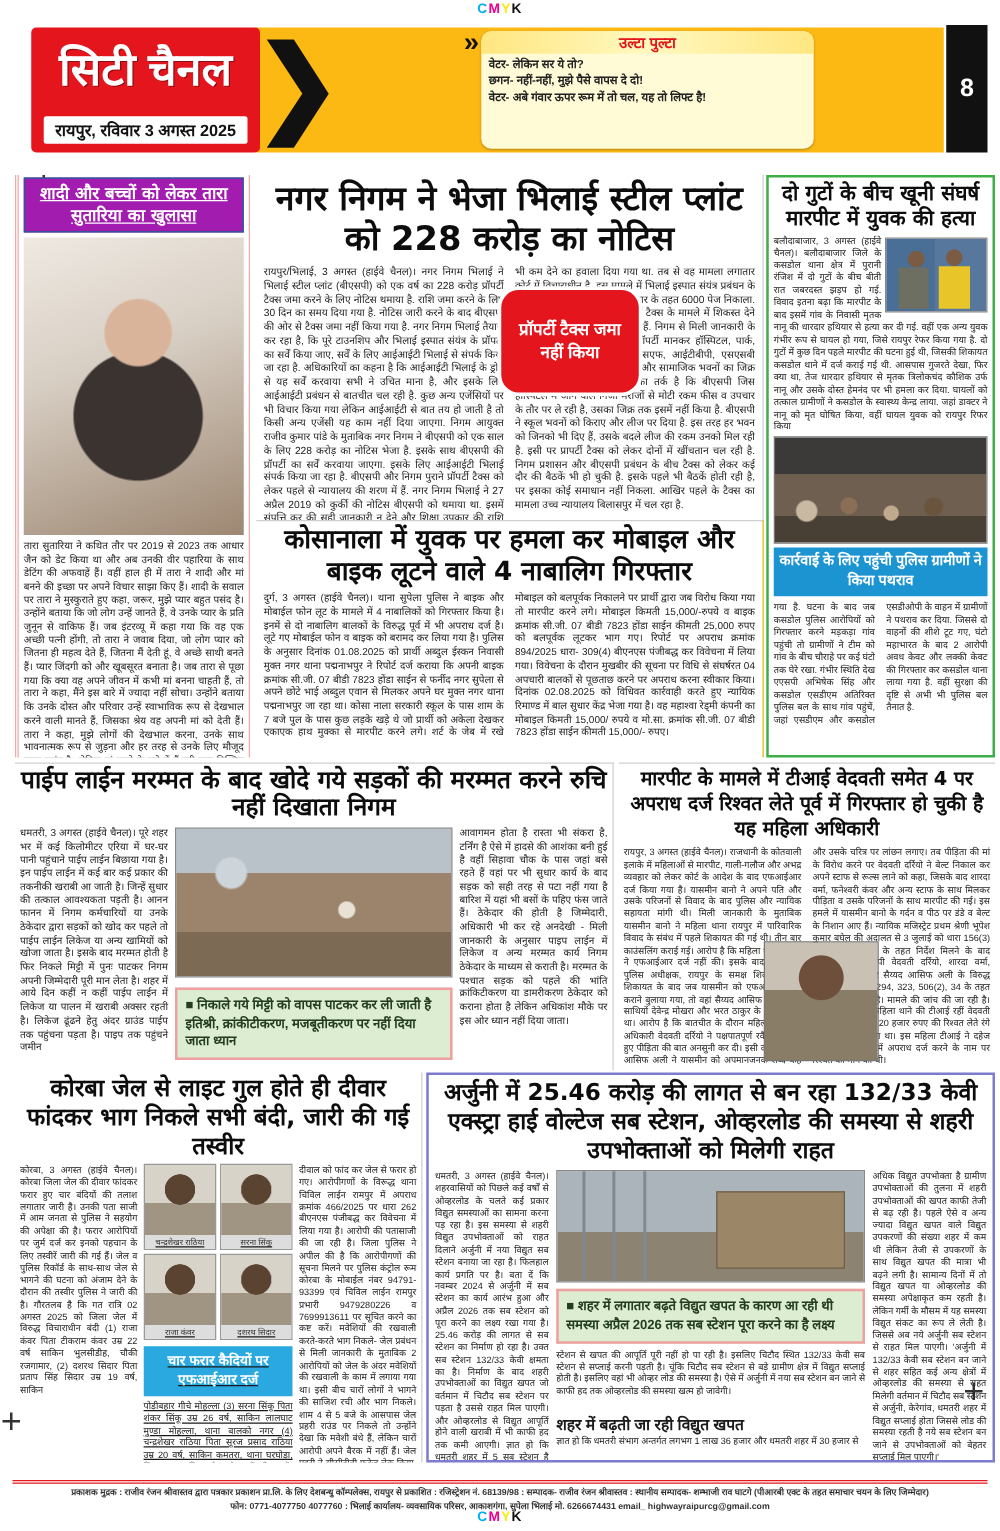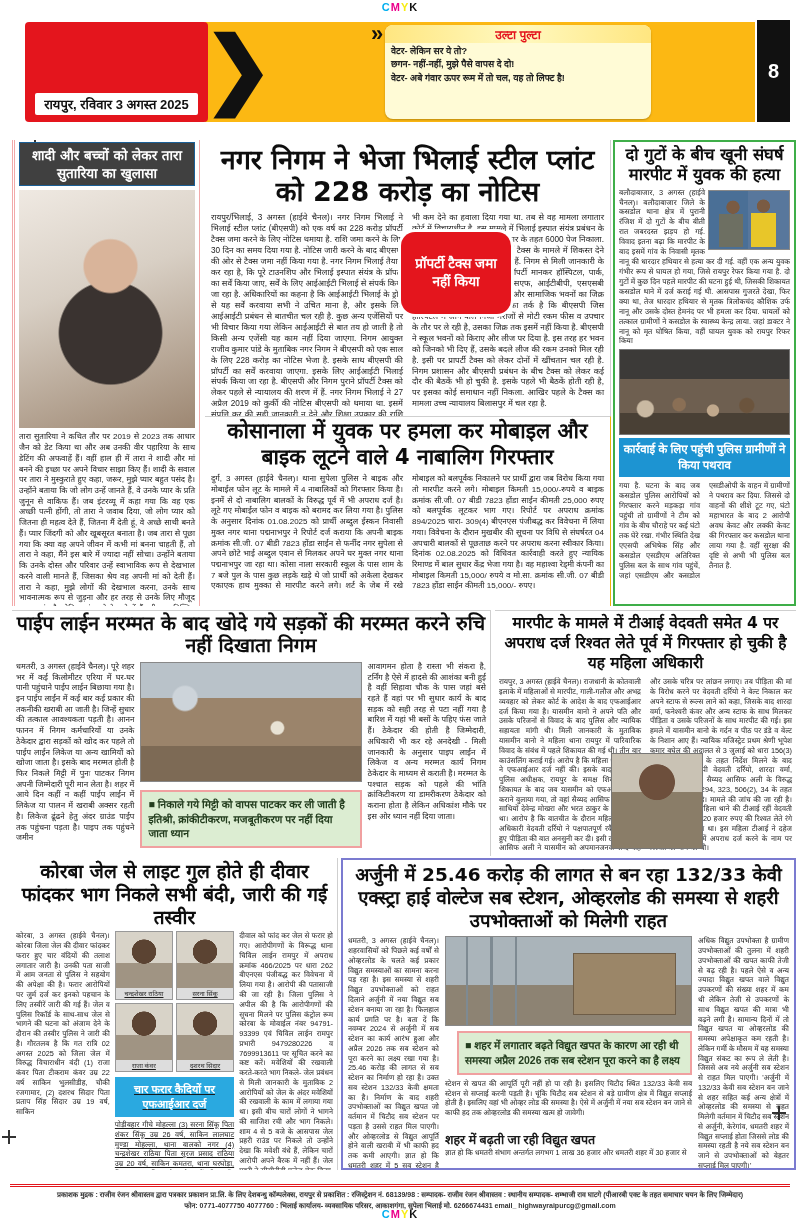--- a/index.html
+++ b/index.html
@@ -34,21 +34,21 @@
 
   
   .headline { font-weight:bold; color:#0d0d0d; text-align:center; font-family:"DejaVu Sans", sans-serif; }
   .bodytext { font-size:8px; line-height:1.34; text-align:justify; color:#222; }
   .twocol { column-count:2; column-gap:9px; }
   .photo { background:#b9a38c; position:relative; overflow:hidden; }
   .caption-strip { background:#ddd; font-size:6.5px; text-align:center; color:#333; padding:1px 0; }
 
   
   #tara { position:absolute; left:12px; top:140px; width:188px; height:466px; border-left:3px double #f2a9a9; border-right:1px solid #f2a9a9; padding:2px 4px; overflow:hidden; }
-  .tara-head { background:#404040; border:1px solid #1b5f96; color:#fff; font-size:13.5px; line-height:1.35; padding:3px 2px; }
+  .tara-head { background:#a21caf; border:1px solid #1b5f96; color:#fff; font-size:13.5px; line-height:1.35; padding:3px 2px;text-decoration:underline; }
   .tara-photo { width:100%; height:238px; margin:4px 0;
       background:
         radial-gradient(circle at 52% 32%, #d9b49a 0 14%, transparent 15%),
         radial-gradient(circle at 52% 60%, #3a3330 0 30%, transparent 31%),
         linear-gradient(160deg,#efe9e2 0%, #d8cfc4 40%, #9d8772 100%); }
 
   
   #nigam { position:absolute; left:205px; top:140px; width:406px; height:276px; padding:4px 6px; overflow:hidden; border-right:1px solid #cfcfcf; }
   #nigam .headline { font-size:27px; line-height:1.18; }
   #nigam .bodytext { margin-top:5px; font-size:8.2px; }
@@ -155,20 +155,21 @@
   <div class="cropmark" style="left:28px; top:82px;"></div>
   <div class="cropmark" style="left:28px; top:140px;"></div>
   <div class="cropmark" style="left:770px; top:24px;"></div>
   <div class="cropmark" style="left:770px; top:58px;"></div>
   <div class="cropmark" style="left:772px; top:1106px;"></div>
   <div class="cropmark" style="left:2px; top:1130px;"></div>
 
   <div class="yellow-banner"></div>
   <div class="mast-chevron">❯</div>
   <div class="mast-red">
+    <div class="mast-title">सिटी चैनल</div>
     <div class="mast-date">रायपुर, रविवार 3 अगस्त 2025</div>
   </div>
   <div class="joke-box">
     <div class="joke-title-bar">
       <span class="joke-chevrons">»</span>
       <span class="joke-title">उल्टा पुल्टा</span>
     </div>
     <div class="joke-lines">
       <div>वेटर- लेकिन सर ये तो?</div>
       <div>छगन- नहीं-नहीं, मुझे पैसे वापस दे दो!</div>
@@ -261,21 +262,21 @@
   </div>
 
   <div id="arjuni">
     <div class="headline">अर्जुनी में 25.46 करोड़ की लागत से बन रहा 132/33 केवी एक्स्ट्रा हाई वोल्टेज सब स्टेशन, ओव्हरलोड की समस्या से शहरी उपभोक्ताओं को मिलेगी राहत</div>
     <div class="aj-row">
       <div class="aj-col bodytext">धमतरी, 3 अगस्त (हाईवे चैनल)। शहरवासियों को पिछले कई वर्षों से ओव्हरलोड के चलते कई प्रकार विद्युत समस्याओं का सामना करना पड़ रहा है। इस समस्या से शहरी विद्युत उपभोक्ताओं को राहत दिलाने अर्जुनी में नया विद्युत सब स्टेशन बनाया जा रहा है। फिलहाल कार्य प्रगति पर है। बता दें कि नवम्बर 2024 से अर्जुनी में सब स्टेशन का कार्य आरंभ हुआ और अप्रैल 2026 तक सब स्टेशन को पूरा करने का लक्ष्य रखा गया है। 25.46 करोड़ की लागत से सब स्टेशन का निर्माण हो रहा है। उक्त सब स्टेशन 132/33 केवी क्षमता का है। निर्माण के बाद शहरी उपभोक्ताओं का विद्युत खपत जो वर्तमान में चिटौद सब स्टेशन पर पड़ता है उससे राहत मिल पाएगी। और ओव्हरलोड से विद्युत आपूर्ति होने वाली खराबी में भी काफी हद तक कमी आएगी। ज्ञात हो कि धमतरी शहर में 5 सब स्टेशन है इसमें धमतरी शहर मंत्री आफिस रत्नापुर रोड, हाउसिंग बोर्ड कालोनी, कलेक्ट्रेट के पास, बोधापुर व हटकेशर रोड पर स्थित है यह सभी सब स्टेशन 33/11 केवी के है। चूंकि शहर में साल दर साल विद्युत की खपत बढ़ते जा रही है। ऐसे में इन 5 सब</div>
       <div class="aj-mid">
         <div class="photo aj-photo">
             <span class="bldg"></span>
           </div>
-        <div class="greennote" style="margin-top:5px;margin-left:12px;">■ शहर में लगातार बढ़ते विद्युत खपत के कारण आ रही थी समस्या अप्रैल 2026 तक सब स्टेशन पूरा करने का है लक्ष्य</div>
+        <div class="greennote" style="margin-top:5px;">■ शहर में लगातार बढ़ते विद्युत खपत के कारण आ रही थी समस्या अप्रैल 2026 तक सब स्टेशन पूरा करने का है लक्ष्य</div>
         <div class="bodytext" style="margin-top:4px;">स्टेशन से खपत की आपूर्ति पूरी नहीं हो पा रही है। इसलिए चिटौद स्थित 132/33 केवी सब स्टेशन से सप्लाई करनी पड़ती है। चूंकि चिटौद सब स्टेशन से बड़े ग्रामीण क्षेत्र में विद्युत सप्लाई होती है। इसलिए वहां भी ओव्हर लोड की समस्या है। ऐसे में अर्जुनी में नया सब स्टेशन बन जाने से काफी हद तक ओव्हरलोड की समस्या खत्म हो जावेगी।</div>
         <div class="aj-subhead">शहर में बढ़ती जा रही विद्युत खपत</div>
         <div class="bodytext">ज्ञात हो कि धमतरी संभाग अन्तर्गत लगभग 1 लाख 36 हजार और धमतरी शहर में 30 हजार से</div>
       </div>
       <div class="aj-col">
         <div class="bodytext">अधिक विद्युत उपभोक्ता है ग्रामीण उपभोक्ताओं की तुलना में शहरी उपभोक्ताओं की खपत काफी तेजी से बढ़ रही है। पहले ऐसे व अन्य ज्यादा विद्युत खपत वाले विद्युत उपकरणों की संख्या शहर में कम थी लेकिन तेजी से उपकरणों के साथ विद्युत खपत की मात्रा भी बढ़ने लगी है। सामान्य दिनों में तो विद्युत खपत या ओव्हरलोड की समस्या अपेक्षाकृत कम रहती है। लेकिन गर्मी के मौसम में यह समस्या विद्युत संकट का रूप ले लेती है। जिससे अब नये अर्जुनी सब स्टेशन से राहत मिल पाएगी। 'अर्जुनी में 132/33 केवी सब स्टेशन बन जाने से शहर सहित कई अन्य क्षेत्रों में ओव्हरलोड की समस्या से राहत मिलेगी वर्तमान में चिटौद सब स्टेशन से अर्जुनी, केरेगांव, धमतरी शहर में विद्युत सप्लाई होता जिससे लोड की समस्या रहती है नये सब स्टेशन बन जाने से उपभोक्ताओं को बेहतर सप्लाई मिल पाएगी।'</div>
 
       </div>
     </div>
   </div>

